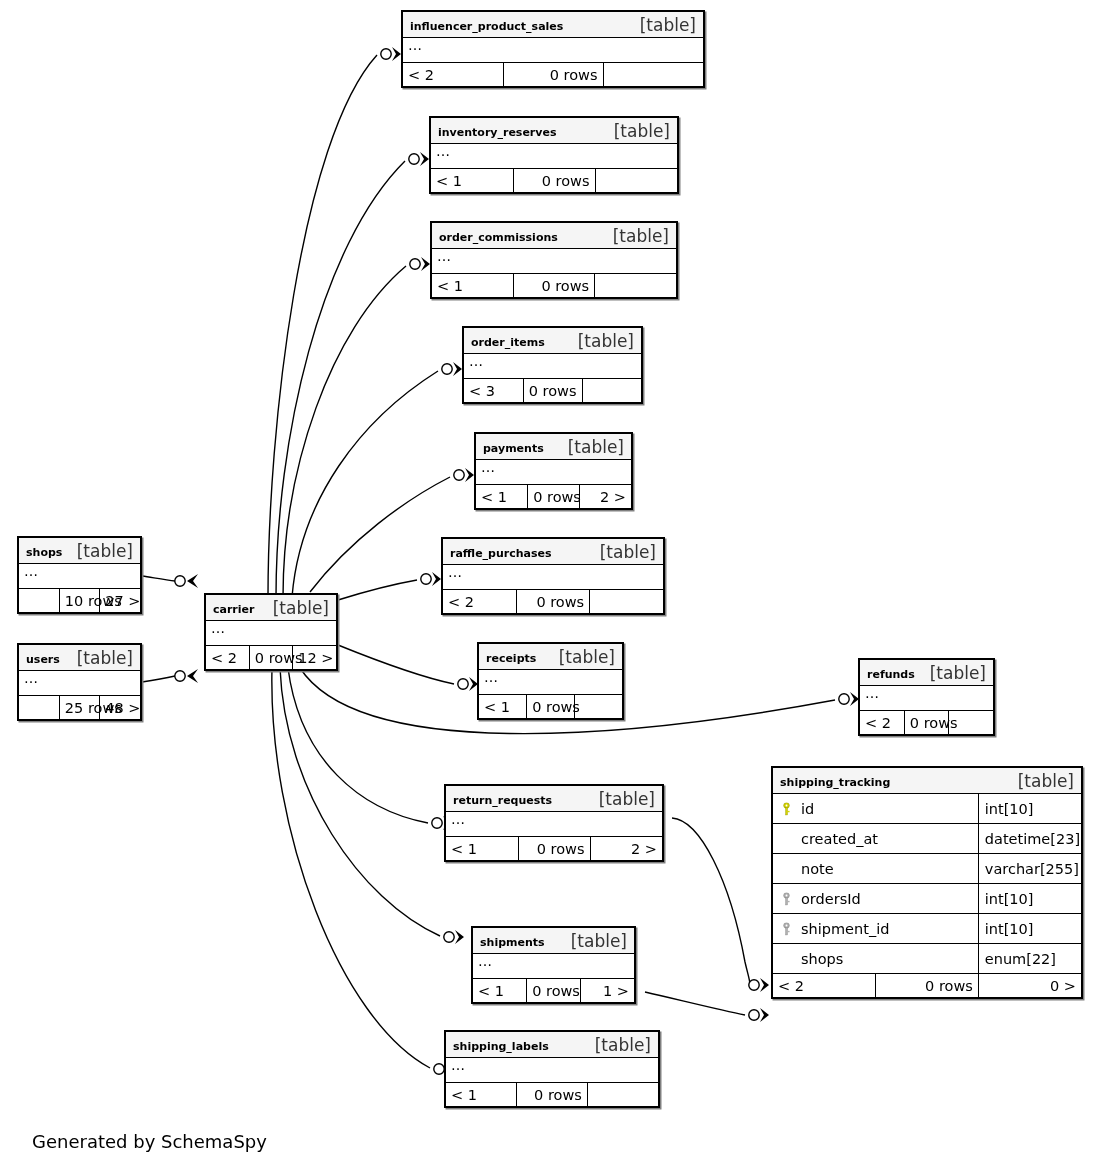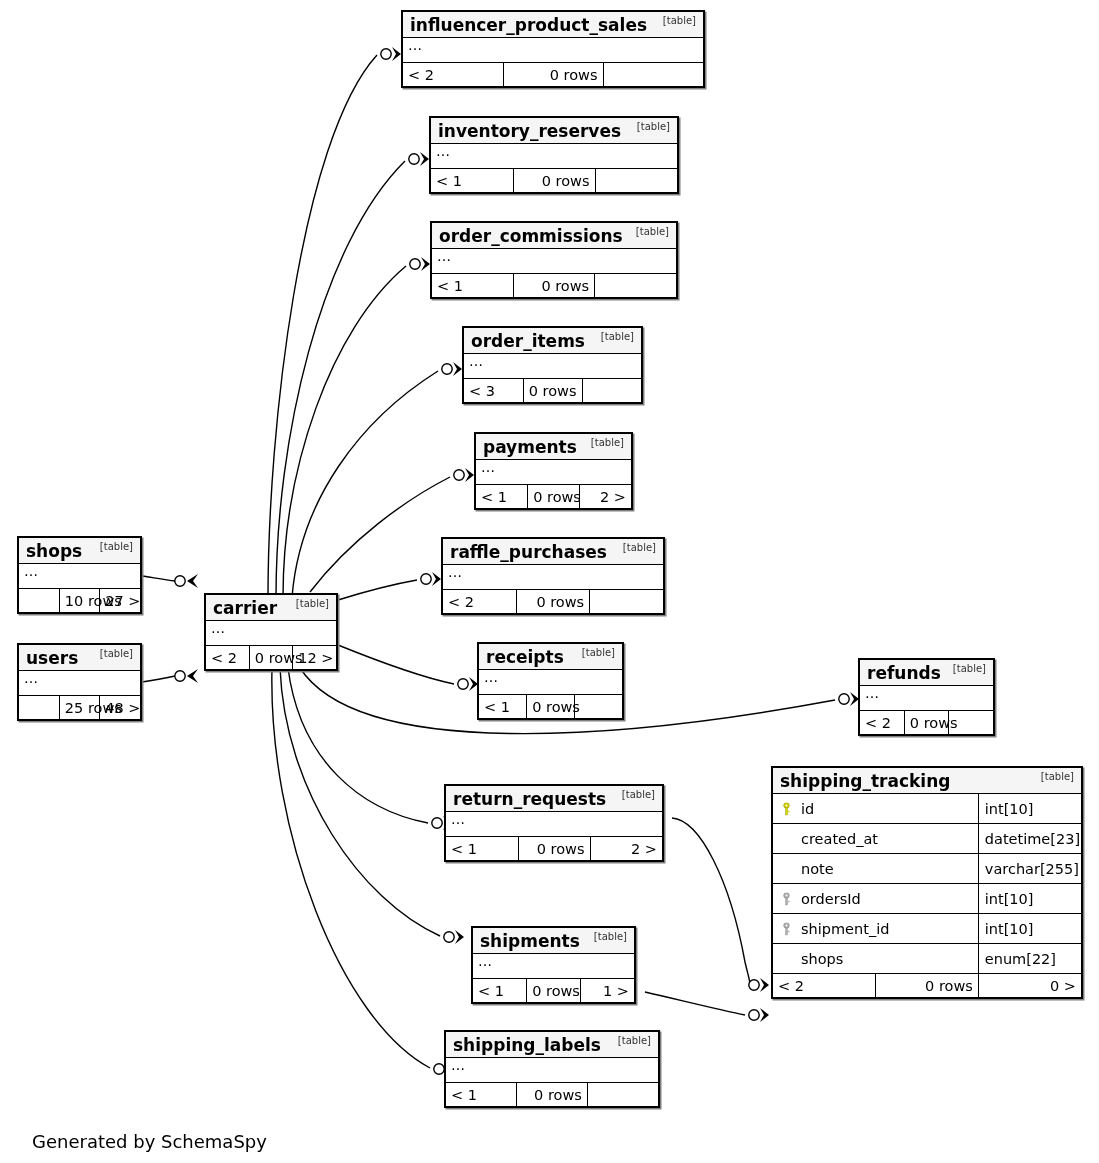--- a/index.html
+++ b/index.html
@@ -42,25 +42,25 @@
 
   .title-row td {
     background: #f5f5f5;
     border-bottom: 1px solid #000000;
     height: 25px;
     padding: 0 7px;
     white-space: nowrap;
   }
   .title-name {
     font-weight: bold;
+    font-size: 11px;
+    color: #000;
+  }
+  .title-tag {
     font-size: 17px;
-    color: #000;
-  }
-  .title-tag {
-    font-size: 10px;
     color: #333;
     float: right;
     font-weight: normal;
     padding-left: 12px;
   }
 
   .ellipsis-row td {
     border-bottom: 1px solid #000000;
     height: 24px;
     padding: 0 5px;

